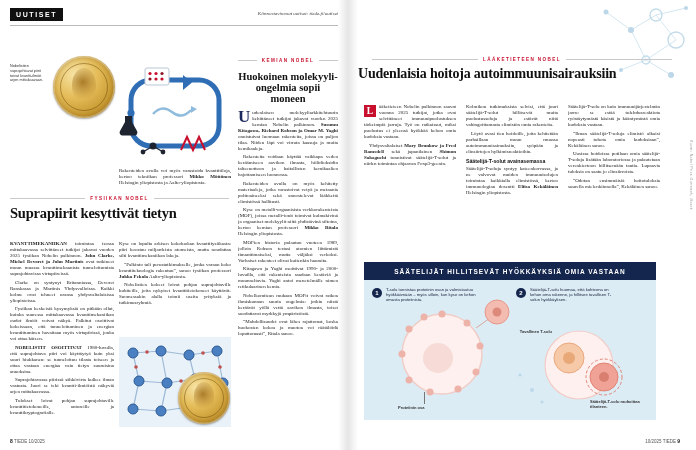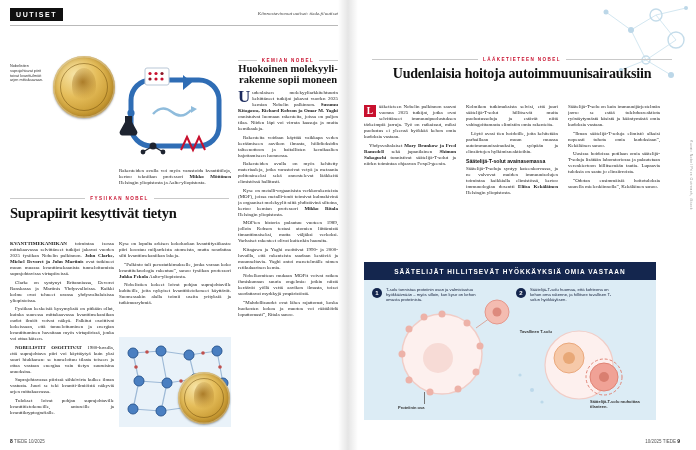--- a/index.html
+++ b/index.html
@@ -17,21 +17,21 @@
   .rule{border-top:0.6px solid #b9b9b9;height:0;}
 
   .kicker{font-family:"Liberation Sans",sans-serif;font-weight:bold;font-size:4.6px;
           letter-spacing:1.4px;color:#c8102e;display:flex;align-items:center;gap:5px;
           justify-content:center;white-space:nowrap;}
   .kicker::before,.kicker::after{content:"";flex:1;border-top:0.6px solid #c9c9c9;}
 
   .headline{font-family:"Liberation Serif",serif;font-weight:bold;color:#111;}
   .h-phys{font-size:14.5px;letter-spacing:-0.2px;line-height:16px;}
   .h-chem{font-size:10.5px;line-height:11.2px;text-align:center;}
-  .h-med{font-size:14px;letter-spacing:-0.2px;line-height:15px;text-align:center;}
+  .h-med{font-size:14px;letter-spacing:-0.2px;line-height:15px;}
 
   .bodytext{font-size:5px;line-height:6px;text-align:justify;color:#1b1b1b;overflow:hidden;}
   .bodytext p{margin:0 0 2.5px 0;}
   .bodytext p+p{text-indent:5px;}
   .bodytext b{font-weight:bold;}
   .subhead{font-family:"Liberation Sans",sans-serif;font-weight:bold;font-size:5.2px;
            line-height:6px;margin:3px 0 2px 0;text-indent:0 !important;color:#111;}
 
   .caption{font-family:"Liberation Sans",sans-serif;font-size:3.8px;line-height:4.8px;color:#333;}
 
@@ -167,23 +167,23 @@
           <circle cx="17" cy="30" r="1.8"></circle>
             <circle cx="73" cy="56" r="1.8"></circle>
             <circle cx="101" cy="30" r="1.8"></circle>
         </g>
       </svg>
     </div>
     <div class="medal" style="left:178px;top:372px;width:52px;height:52px;z-index:2;"></div>
 
     <div class="abs" style="left:238px;top:58px;width:100px;">
       <div class="kicker">KEMIAN NOBEL</div>
-      <div class="headline h-chem" style="margin-top:0;">
+      <div class="headline h-chem" style="margin-top:8px;">
         <div>Huokoinen molekyyli-</div>
-        <div>rakenne sopii moneen</div>
+        <div>ongelmia sopii moneen</div>
       </div>
       <div class="bodytext" style="margin-top:5px;height:330px;">
         <p><span class="dropU">U</span><span>udenlaisen molekyyliarkkitehtuurin kehittäneet tutkijat jakavat vuoden 2025 kemian Nobelin palkinnon. </span><b>Susumu Kitagawa, Richard Robson ja Omar M. Yaghi</b><span> onnistuivat luomaan rakenteita, joissa on paljon tilaa. Niiden läpi voi virrata kaasuja ja muita kemikaaleja.</span></p>
         <p>Rakenteita voidaan käyttää vaikkapa veden keräämiseen aavikon ilmasta, hiilidioksidin talteenottoon ja haitallisten kemikaalien hajottamiseen luonnossa.</p>
         <p>Rakenteiden avulla on myös kehitetty materiaaleja, jotka varastoivat vetyä ja metaania polttoaineeksi sekä annostelevat lääkkeitä elimistössä hallitusti.</p>
         <p><span>Kyse on metalli-orgaanisista verkkorakenteista (MOF), joissa metalli-ionit toimivat kulmakivinä ja orgaaniset molekyylit niitä yhdistävinä siltoina, kertoo kemian professori </span><b>Mikko Ritala</b><span> Helsingin yliopistosta.</span></p>
         <p>MOFien historia palautuu vuoteen 1989, jolloin Robson testasi atomien liittämistä timanttimaiseksi, mutta väljäksi verkoksi. Varhaiset rakenteet olivat kuitenkin hauraita.</p>
         <p>Kitagawa ja Yaghi osoittivat 1990- ja 2000-luvuilla, että rakenteista saadaan kestäviä ja muunneltavia. Yaghi antoi menetelmälle nimen retikulaarinen kemia.</p>
         <p>Nobelkomitean mukaan MOFit voivat ratkoa ihmiskunnan suuria ongelmia: jotkin niistä keräävät yöllä vettä aavikon ilmasta, toiset suodattavat myrkkyjä ympäristöstä.</p>
         <p>”Mahdollisuudet ovat lähes rajattomat, koska huokosten kokoa ja muotoa voi räätälöidä loputtomasti”, Ritala sanoo.</p>

